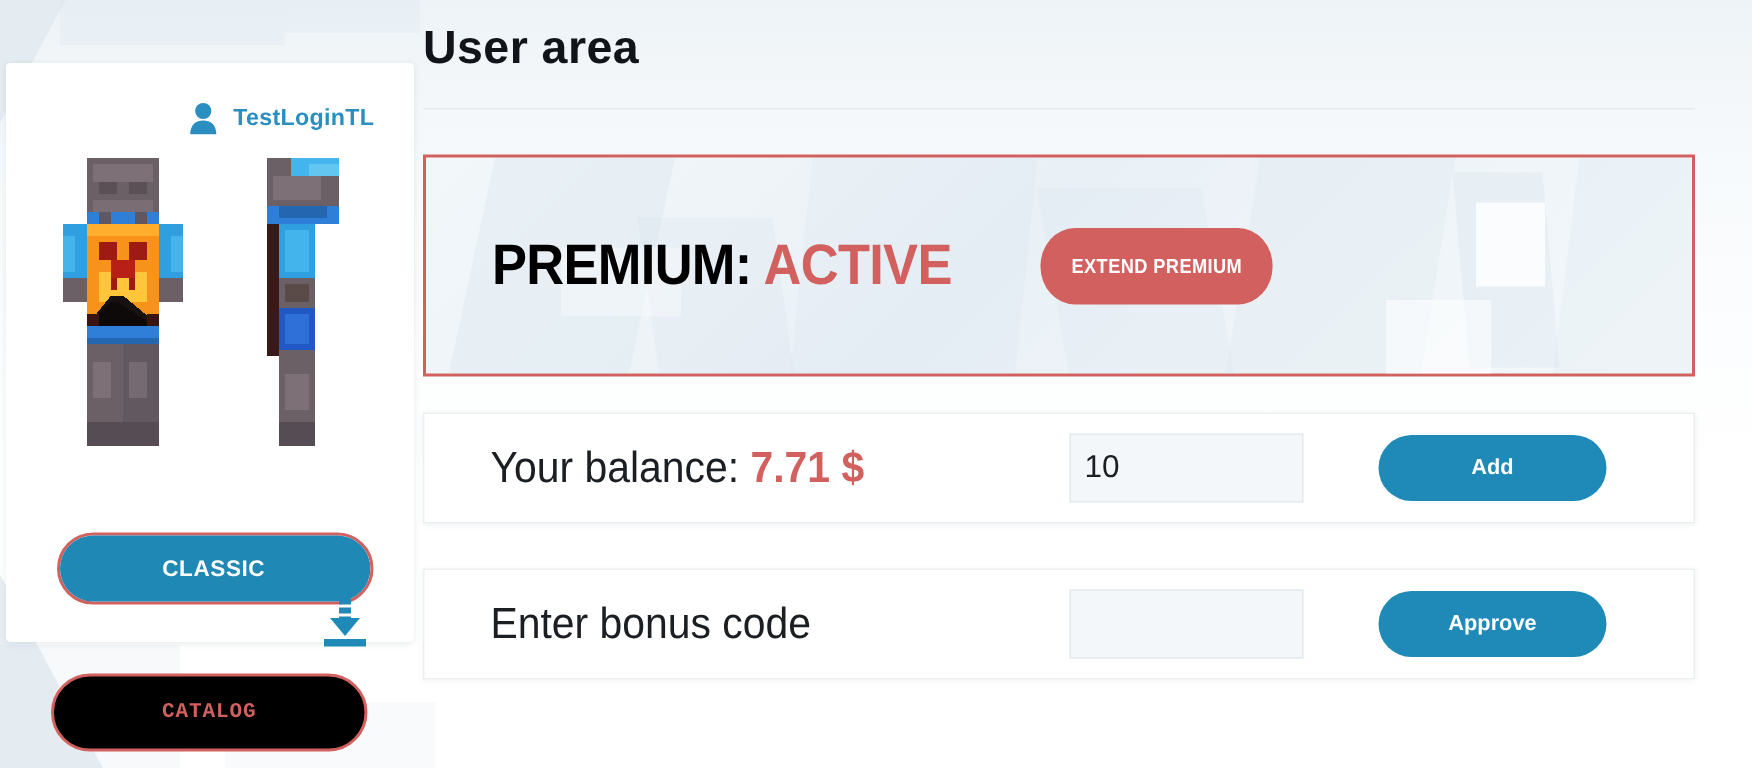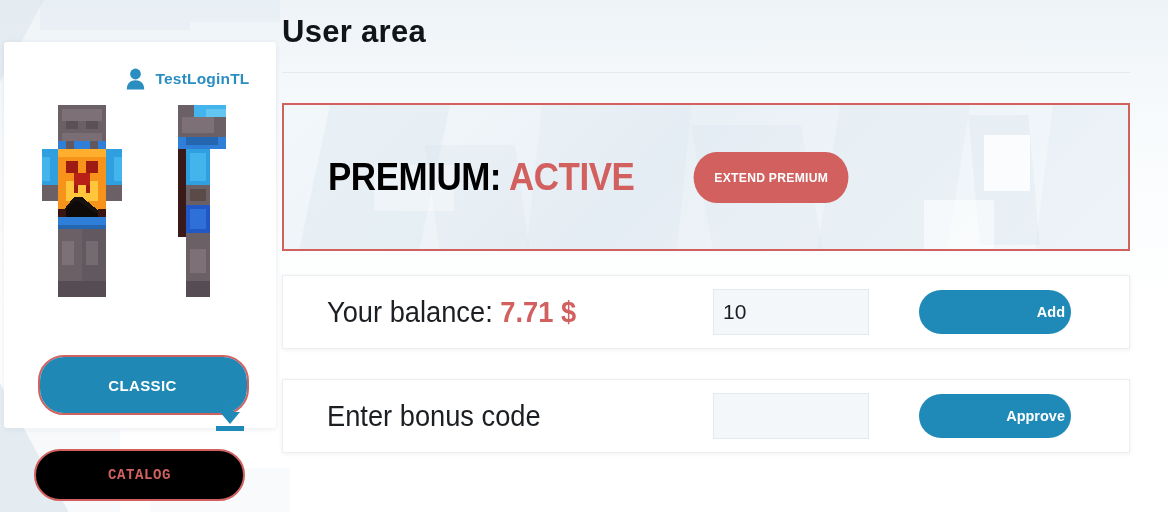--- a/index.html
+++ b/index.html
@@ -73,21 +73,21 @@
   .skin-canvas { position: absolute; image-rendering: pixelated; }
 
   .dl-icon { position: absolute; left: 204px; top: 288px; width: 44px; height: 44px; z-index: 4; }
 
   
   .toggle {
     position: absolute;
     left: 34px;
     top: 313px;
     width: 211px;
-    height: 60px;
+    height: 48px;
     border: 2px solid #d1615f;
     border-radius: 26px;
     background: #fff;
     display: flex;
     align-items: center;
     box-sizing: border-box;
     overflow: hidden;
   }
   .toggle-opt {
     flex: 1 1 50%;
@@ -258,21 +258,20 @@
     width: 152px;
     height: 44px;
     border: none;
     border-radius: 24px;
     background: #1f8ab8;
     color: #ffffff;
     font-family: "Liberation Sans", sans-serif;
     font-size: 14.5px;
     font-weight: bold;
     cursor: pointer;
-    text-align: right;
   }
 </style>
 </head>
 <body>
 
 <div class="page-bg"></div>
 <div class="bg-shape" style="left:40px;top:0;width:150px;height:30px;opacity:.5;"></div>
 <div class="bg-shape" style="left:190px;top:0;width:90px;height:22px;opacity:.4;"></div>
 <div class="bg-shape" style="left:0;top:430px;width:120px;height:82px;opacity:.35;"></div>
 <div class="bg-shape" style="left:150px;top:468px;width:140px;height:44px;opacity:.3;"></div>

